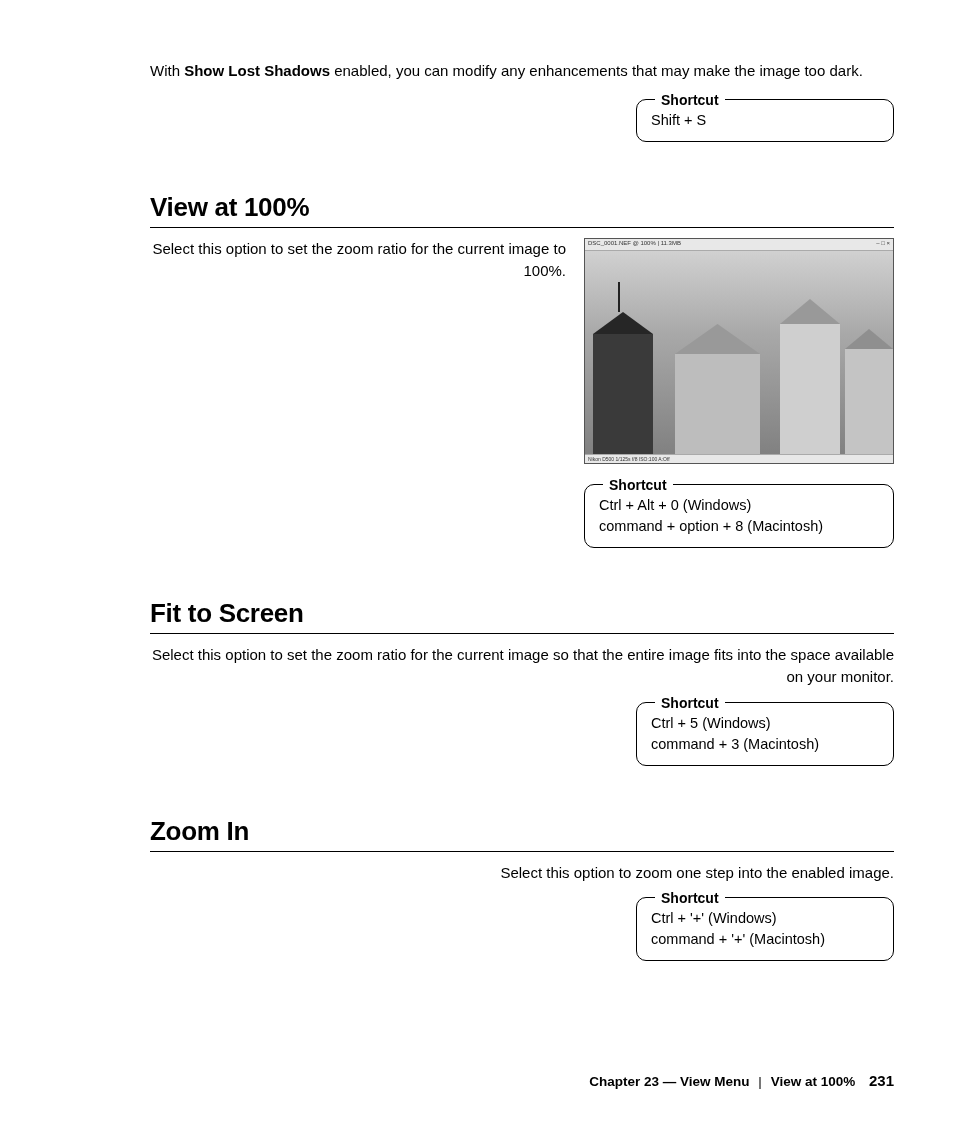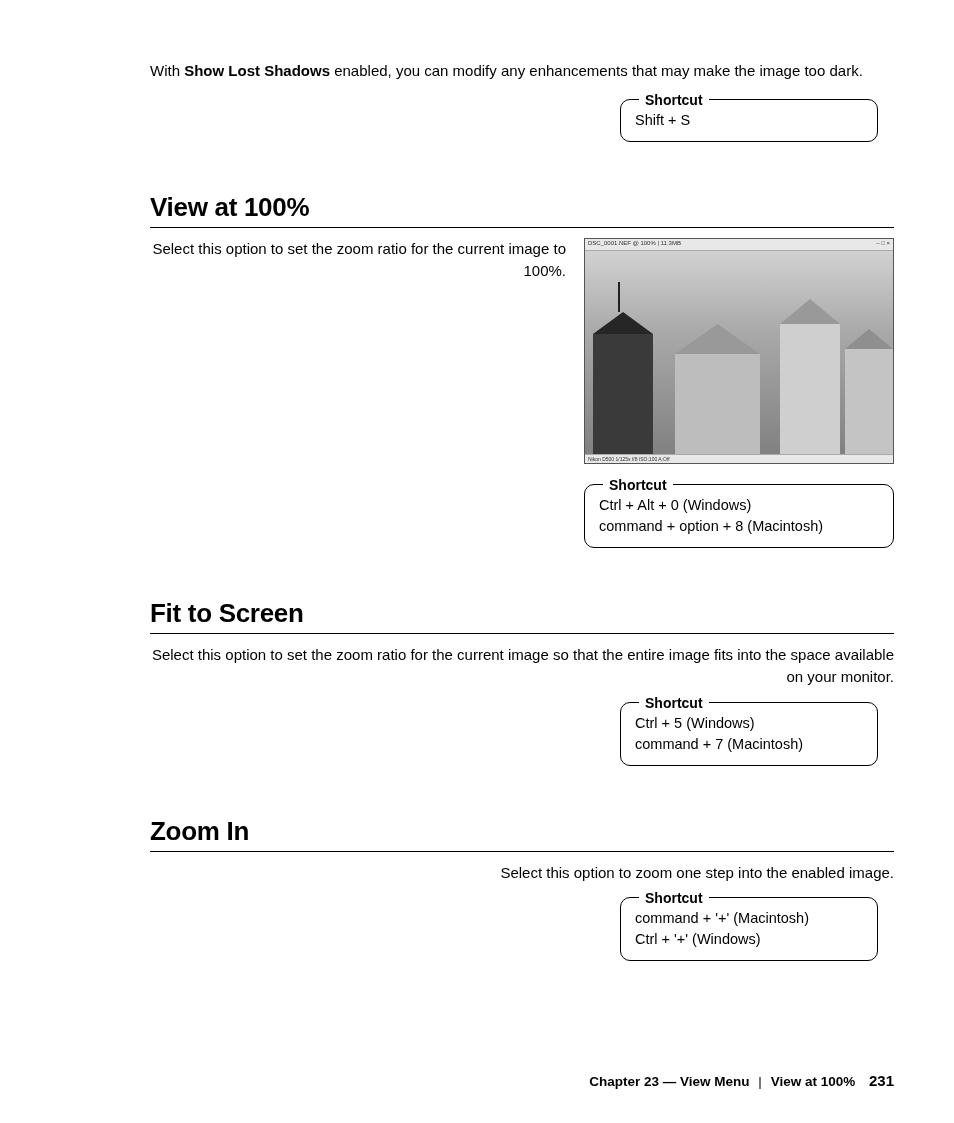--- a/index.html
+++ b/index.html
@@ -21,21 +21,21 @@
   }
   .bold { font-weight: 700; }
 
   .shortcut-box {
     position: relative;
     border: 1.5px solid #000;
     border-radius: 10px;
     padding: 10px 14px 10px 14px;
     width: 258px;
     margin-left: auto;
-    margin-right: 16px;
+    margin-right: 0;
     font-size: 14.5px;
     line-height: 1.45;
   }
   .shortcut-legend {
     position: absolute;
     top: -10px;
     left: 18px;
     background: #fff;
     padding: 0 6px;
     font-weight: 700;
@@ -181,31 +181,31 @@
     </div>
   </div>
 
   <h2 class="section-heading">Fit to Screen</h2>
   <hr class="rule">
   <p class="body-text">Select this option to set the zoom ratio for the current image so that the entire image fits into the space available on your monitor.</p>
   <div class="spacer-14"></div>
   <div class="shortcut-box">
     <span class="shortcut-legend">Shortcut</span>
     <div>Ctrl + 5 (Windows)</div>
-    <div>command + 7 (Macintosh)</div>
+    <div>command + 3 (Macintosh)</div>
   </div>
 
   <h2 class="section-heading">Zoom In</h2>
   <hr class="rule">
   <p class="body-text">Select this option to zoom one step into the enabled image.</p>
   <div class="spacer-14"></div>
   <div class="shortcut-box">
     <span class="shortcut-legend">Shortcut</span>
+    <div>Ctrl + '+' (Windows)</div>
     <div>command + '+' (Macintosh)</div>
-    <div>Ctrl + '+' (Windows)</div>
   </div>
 
 </div>
 
 <div class="footer">
   <span class="chapter">Chapter 23 — View Menu</span>
   <span class="sep">|</span>
   <span class="topic">View at 100%</span>
   <span class="pg">231</span>
 </div>

